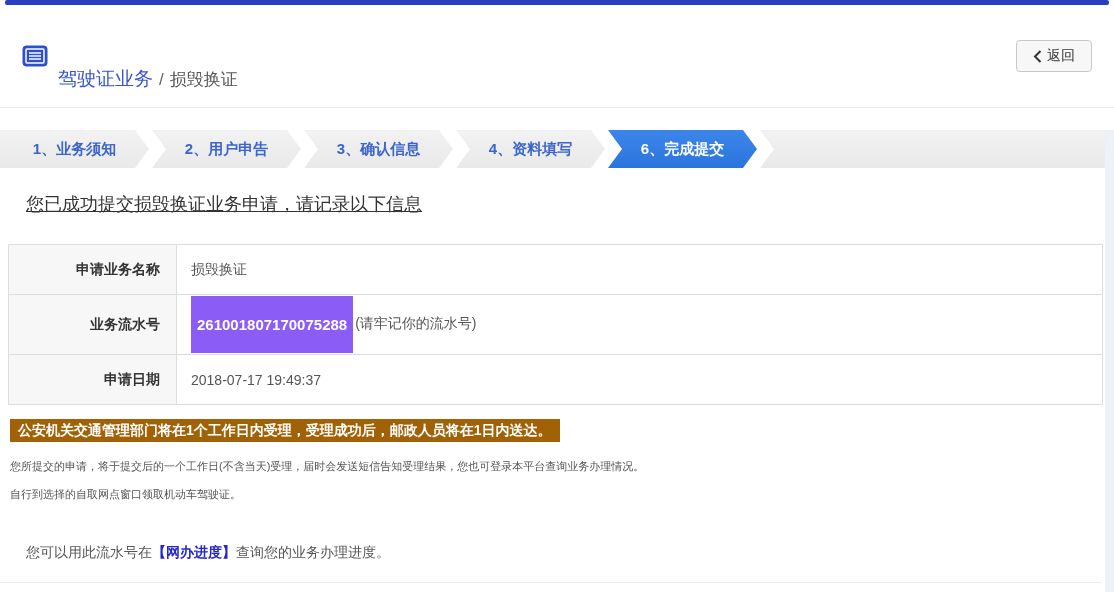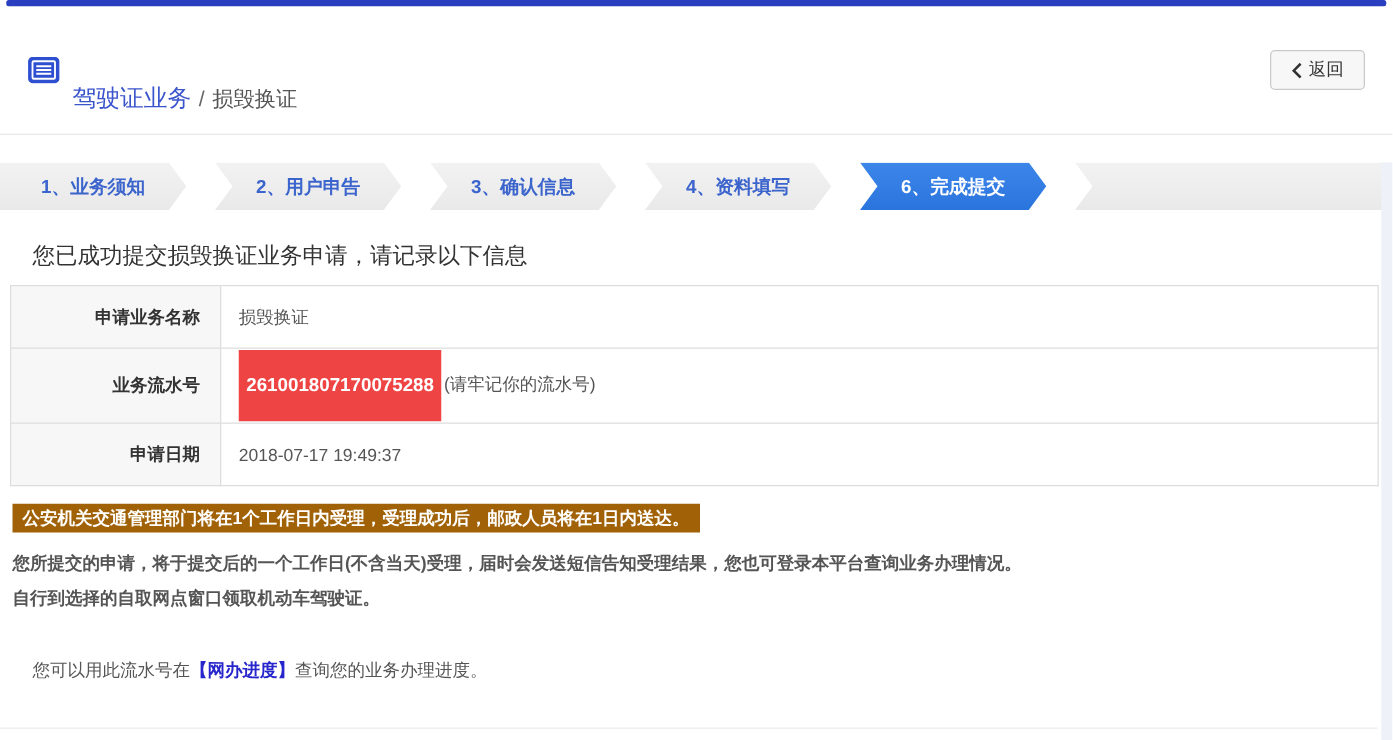--- a/index.html
+++ b/index.html
@@ -23,54 +23,54 @@
   .crumb-current { color:#555; font-size:17px; }
   .back-btn {
     margin-left:auto; display:flex; align-items:center; gap:5px;
     background:#f7f7f7; border:1px solid #c9c9c9; border-radius:4px;
     padding:6px 16px; font-size:14px; color:#333; cursor:pointer;
     font-family:Liberation Sans, sans-serif;
   }
   .back-btn svg { display:block; }
 
   
-  .steps { display:flex; height:38px; margin-top:22px;gap:20px; }
+  .steps { display:flex; height:38px; margin-top:22px; }
   .step {
     width:149px; margin-left:3px;
     display:flex; align-items:center; justify-content:center;
     background:linear-gradient(#f2f2f2,#e9e9e9);
     color:#3b64cc; font-weight:bold; font-size:15px;
     clip-path: polygon(0 0, calc(100% - 14px) 0, 100% 50%, calc(100% - 14px) 100%, 0 100%, 14px 50%);
   }
   .step.first { margin-left:0; clip-path: polygon(0 0, calc(100% - 14px) 0, 100% 50%, calc(100% - 14px) 100%, 0 100%); }
   .step.active { background:linear-gradient(#3c86ea,#2a74dd); color:#fff; }
   .steps-filler {
     flex:1; margin-left:3px;
     background:linear-gradient(#f2f2f2,#e9e9e9);
     clip-path: polygon(0 0, 100% 0, 100% 100%, 0 100%, 14px 50%);
   }
 
   
-  .result-title { font-size:18px; color:#333; margin:24px 0 12px 26px; }
+  .result-title { font-size:18px; color:#333; margin:24px 0 28px 26px;text-decoration:underline; }
 
   
   .info-table { border-collapse:collapse; margin:0 0 0 8px; width:1095px; }
   .info-table td { border:1px solid #ddd; height:50px; font-size:14px; }
   .cell-label { width:168px; background:#f7f7f7; text-align:right; padding-right:16px; font-weight:bold; color:#333; }
   .cell-value { padding-left:14px; color:#555; background:#fff; }
   .redacted { display:inline-block; width:58px; height:26px; background:#d9d9d9; border-radius:3px; filter:blur(3px); vertical-align:middle; }
-  .serial-badge { display:inline-block; background:#ef4444; color:#fff; font-weight:bold; font-size:15px; padding:20px 6px; vertical-align:middle; }
+  .serial-badge { display:inline-block; background:#8b5cf6; color:#fff; font-weight:bold; font-size:15px; padding:20px 6px; vertical-align:middle; }
   .serial-note { color:#555; margin-left:2px; }
 
   
   .alert {
     display:inline-block; margin:14px 0 0 10px; padding:2px 8px;
     background:#a16207; color:#fff; font-weight:bold; font-size:14px; line-height:19px;
   }
-  .paragraphs { margin:10px 0 0 10px; font-size:14px; color:#555;font-weight:bold; }
+  .paragraphs { margin:10px 0 0 10px; font-size:11px; color:#555; }
   .paragraphs p { margin:0; line-height:28px; }
   .progress-line { margin:30px 0 0 26px; font-size:14px; color:#555; line-height:28px; }
   .progress-link { color:#2626cc; font-weight:bold; cursor:pointer; }
 
   .edge-strip { position:absolute; right:0; top:130px; bottom:0; width:9px; background:#eef1f8; }
   .bottom-line { position:absolute; left:0; right:12px; bottom:9px; border-top:1px solid #ececec; }
 </style>
 </head>
 <body>
 

